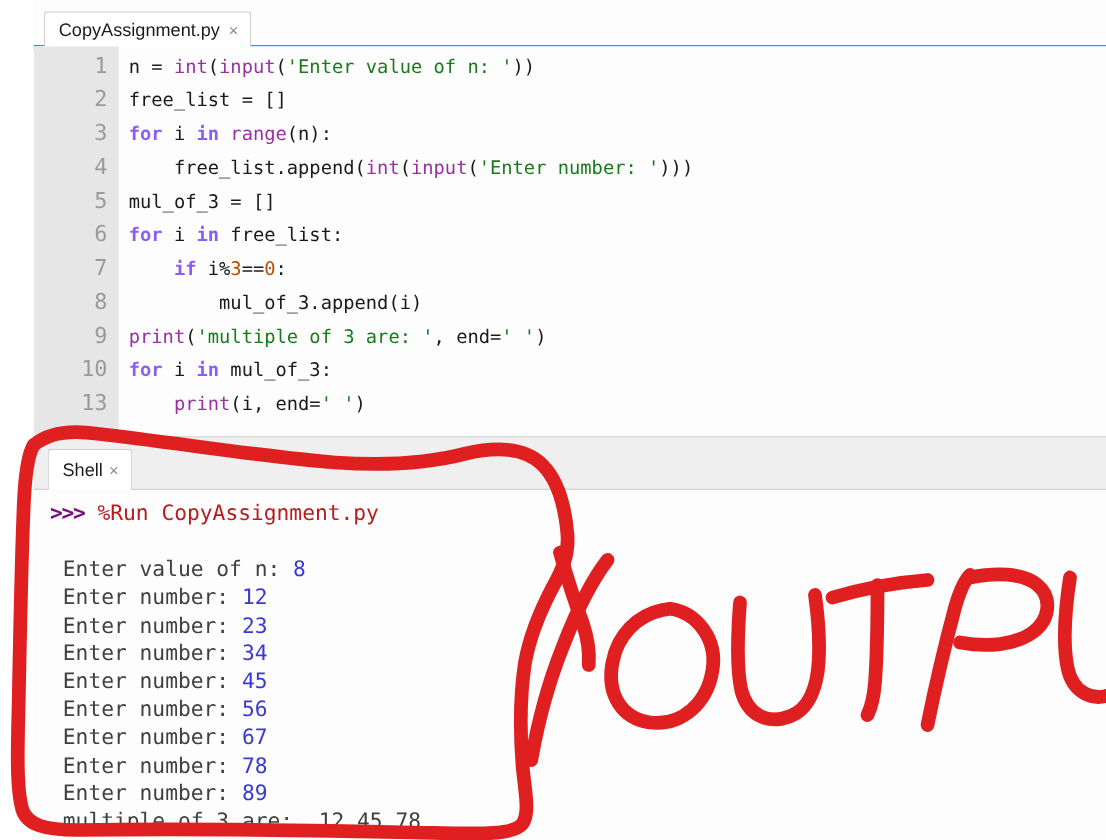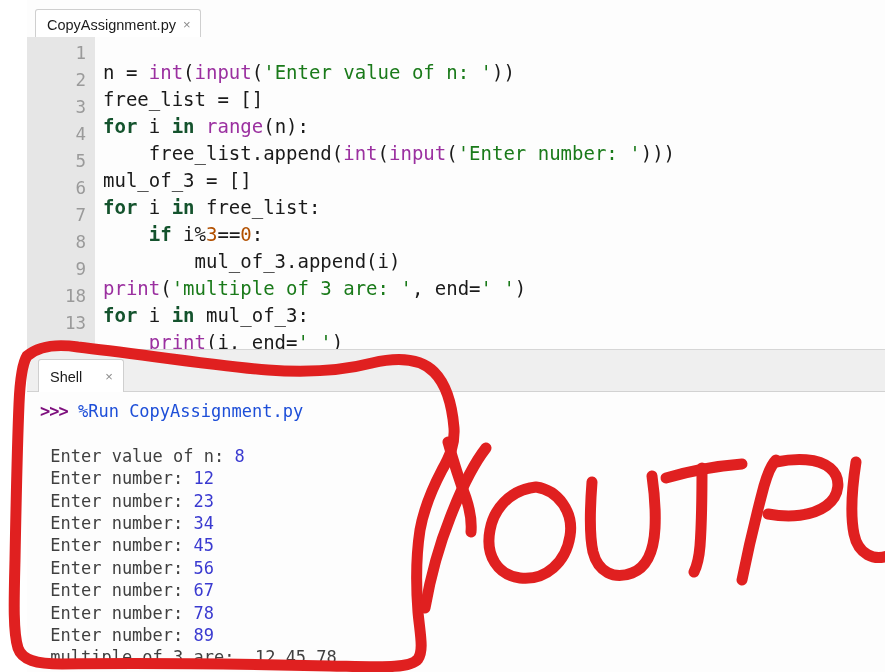--- a/index.html
+++ b/index.html
@@ -31,21 +31,21 @@
     background: #fdfdfd;
     box-sizing: border-box;
   }
 
   .tabstrip {
     position: absolute;
     left: 0; top: 3px;
     width: 100%;
     height: 37px;
     background: #fdfdfd;
-    border-bottom: 1px solid #0ea5e9;
+    border-bottom: 4px solid #0ea5e9;
     box-sizing: border-box;
   }
   .tab {
     position: absolute;
     left: 8px;
     top: 6px;
     height: 31px;
     display: flex;
     align-items: center;
     gap: 7px;
@@ -91,30 +91,29 @@
     font-size: 17.5px;
     line-height: 27px;
     color: #9a9a9a;
   }
   .code-lines {
     position: absolute;
     left: 76px;
     top: 3px;
     right: 0;
     font-family: "DejaVu Sans Mono", monospace;
-    font-size: 19px;
+    font-size: 15px;
     line-height: 27px;
     color: #1a1a1a;
     white-space: pre;
-    margin-top: 19px;
   }
   .code-lines .ln { display: block; height: 27px; }
 
   
-  .t-kw     { color: #14532d; font-weight: bold; text-align: right; }
+  .t-kw     { color: #8b5cf6; font-weight: bold; text-align: right; }
   .t-bi     { color: #9b30a0; }
   .t-str    { color: #1a7a1a; }
   .t-num    { color: #b25000; }
   .t-plain  { color: #1a1a1a; }
 
   
   .shell-tabstrip {
     position: absolute;
     left: 27px;
     top: 349px;
@@ -125,21 +124,21 @@
     border-bottom: 1px solid #d2d2d2;
     box-sizing: border-box;
   }
   .shell-tab {
     position: absolute;
     left: 11px;
     top: 9px;
     height: 34px;
     display: flex;
     align-items: center;
-    gap: 23px;
+    gap: 5px;
     padding: 0 10px 0 11px;
     background: #ffffff;
     border: 1px solid #cfcfcf;
     border-bottom: none;
     border-radius: 3px 3px 0 0;
     box-sizing: border-box;
     font-size: 14.5px;
     color: #1b1b1b;
   }
 
@@ -157,21 +156,21 @@
     left: 13px;
     top: 8px;
     font-family: "DejaVu Sans Mono", monospace;
     font-size: 17px;
     line-height: 22.4px;
     white-space: pre;
     color: #1a1a1a;
   }
   .shell-lines .sl { display: block; height: 22.4px; }
   .s-prompt { color: #7d0f7d; font-weight: bold; letter-spacing: -1px; }
-  .s-cmd    { color: #1d4ed8; }
+  .s-cmd    { color: #b91c1c; }
   .s-out    { color: #404040; }
   .s-in     { color: #3a3ad0; }
 
   
   .annotation {
     position: absolute;
     left: 0; top: 0;
     width: 885px; height: 672px;
     pointer-events: none;
   }
@@ -195,21 +194,21 @@
         <div class="gutter-nums">
             <div>1</div>
             <div>2</div>
             <div>3</div>
             <div>4</div>
             <div>5</div>
             <div>6</div>
             <div>7</div>
             <div>8</div>
             <div>9</div>
-            <div>18</div>
+            <div>10</div>
             <div>13</div>
           </div>
       </div>
       <div class="code-lines"><span class="ln"><span class="t-plain">n = </span><span class="t-bi">int</span><span class="t-plain">(</span><span class="t-bi">input</span><span class="t-plain">(</span><span class="t-str">'Enter value of n: '</span><span class="t-plain">))</span></span><span class="ln"><span class="t-plain">free_list = []</span></span><span class="ln"><span class="t-kw">for</span><span class="t-plain"> i </span><span class="t-kw">in</span><span class="t-plain"> </span><span class="t-bi">range</span><span class="t-plain">(n):</span></span><span class="ln"><span class="t-plain">    free_list.append(</span><span class="t-bi">int</span><span class="t-plain">(</span><span class="t-bi">input</span><span class="t-plain">(</span><span class="t-str">'Enter number: '</span><span class="t-plain">)))</span></span><span class="ln"><span class="t-plain">mul_of_3 = []</span></span><span class="ln"><span class="t-kw">for</span><span class="t-plain"> i </span><span class="t-kw">in</span><span class="t-plain"> free_list:</span></span><span class="ln"><span class="t-plain">    </span><span class="t-kw">if</span><span class="t-plain"> i%</span><span class="t-num">3</span><span class="t-plain">==</span><span class="t-num">0</span><span class="t-plain">:</span></span><span class="ln"><span class="t-plain">        mul_of_3.append(i)</span></span><span class="ln"><span class="t-bi">print</span><span class="t-plain">(</span><span class="t-str">'multiple of 3 are: '</span><span class="t-plain">, end=</span><span class="t-str">' '</span><span class="t-plain">)</span></span><span class="ln"><span class="t-kw">for</span><span class="t-plain"> i </span><span class="t-kw">in</span><span class="t-plain"> mul_of_3:</span></span><span class="ln"><span class="t-plain">    </span><span class="t-bi">print</span><span class="t-plain">(i, end=</span><span class="t-str">' '</span><span class="t-plain">)</span></span></div>
     </div>
 
   </div>
 
   <div class="shell-tabstrip">
     <div class="shell-tab">

